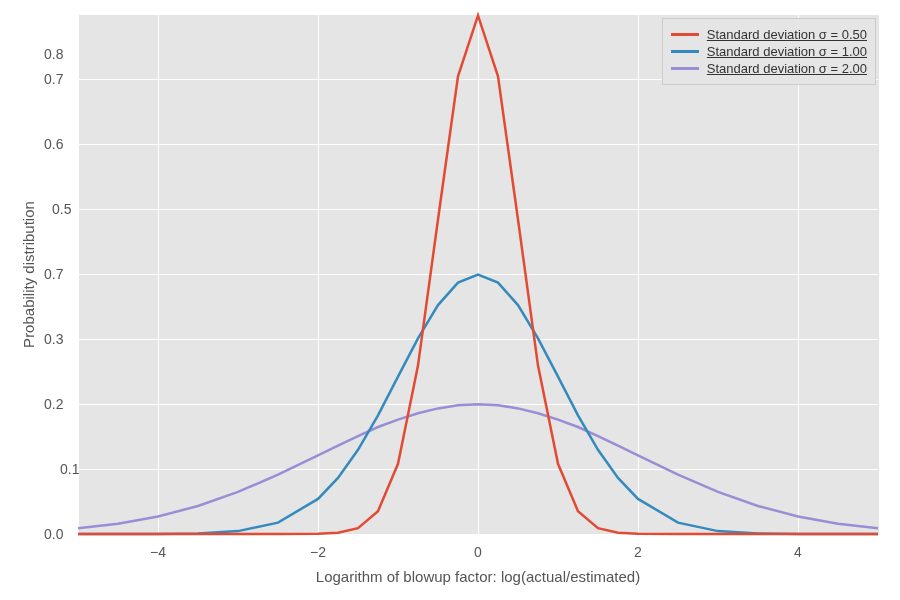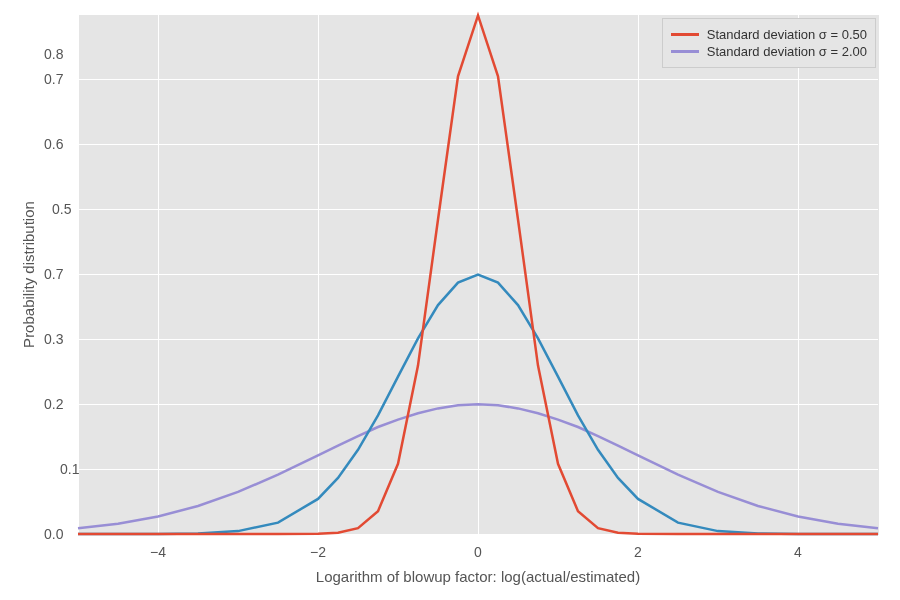--- a/index.html
+++ b/index.html
@@ -33,21 +33,21 @@
     font-size: 15px;
     text-align: center;
   }
   .legend {
     position: absolute;
     background: #e5e5e5;
     border: 1px solid #ccc;
     padding: 6px 8px;
     font-size: 13px;
   }
-  .legend-row { display: flex; align-items: center; margin: 2px 0; }
+  .legend-row { display: flex; align-items: center; margin: 2px 0; text-decoration: underline; }
   .legend-swatch {
     width: 28px; height: 3px; margin-right: 8px;
   }
   svg { position: absolute; }
 </style>
 </head>
 <body>
 
 <div class="chart-wrap">
 
@@ -93,18 +93,22 @@
 
   <div class="axis-label" style="left:78px; top:568px; width:800px;">Logarithm of blowup factor: log(actual/estimated)</div>
   <div class="axis-label" style="left:-232px; top:266px; width:520px; transform:rotate(-90deg);">Probability distribution</div>
 
   <div class="legend" style="right:24px; top:18px;">
     <div class="legend-row">
       <div class="legend-swatch" style="background:#e24a33"></div>
       <span>Standard deviation σ = 0.50</span>
     </div>
     <div class="legend-row">
+      <div class="legend-swatch" style="background:#348abd"></div>
+      <span>Standard deviation σ = 1.00</span>
+    </div>
+    <div class="legend-row">
       <div class="legend-swatch" style="background:#988ed5"></div>
       <span>Standard deviation σ = 2.00</span>
     </div>
   </div>
 
 </div>
 
 </body></html>

